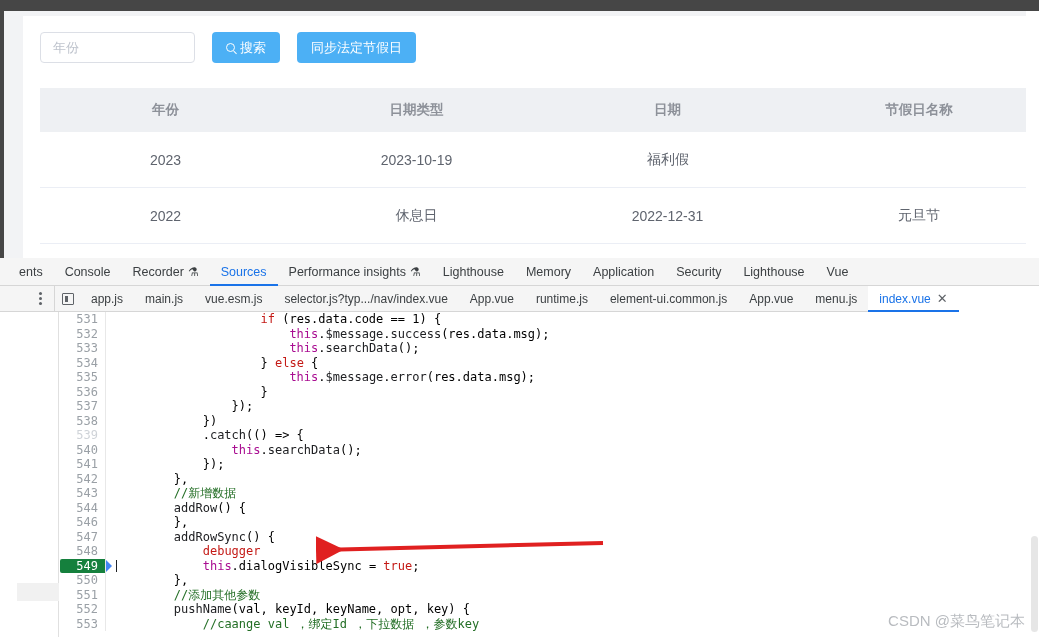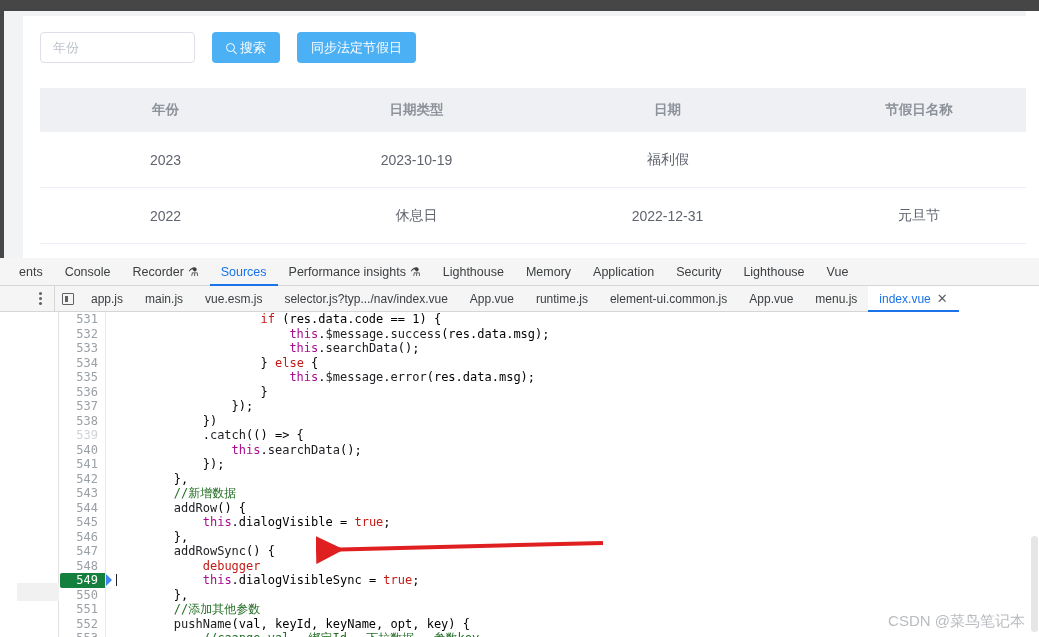--- a/index.html
+++ b/index.html
@@ -347,21 +347,20 @@
           <div class="code-line"><div class="gutter">535</div><div class="line-content">                        <span class="kw">this</span>.<span class="pl">$message</span>.<span class="pl">error</span>(res.data.msg);</div></div>
           <div class="code-line"><div class="gutter">536</div><div class="line-content">                    }</div></div>
           <div class="code-line"><div class="gutter">537</div><div class="line-content">                });</div></div>
           <div class="code-line"><div class="gutter">538</div><div class="line-content">            })</div></div>
           <div class="code-line dim"><div class="gutter">539</div><div class="line-content">            .<span class="pl">catch</span>(() =&gt; {</div></div>
           <div class="code-line"><div class="gutter">540</div><div class="line-content">                <span class="kw">this</span>.<span class="pl">searchData</span>();</div></div>
           <div class="code-line"><div class="gutter">541</div><div class="line-content">            });</div></div>
           <div class="code-line"><div class="gutter">542</div><div class="line-content">        },</div></div>
           <div class="code-line"><div class="gutter">543</div><div class="line-content">        <span class="cm">//新增数据</span></div></div>
           <div class="code-line"><div class="gutter">544</div><div class="line-content">        <span class="pl">addRow</span>() {</div></div>
-          <div class="code-line"><div class="gutter">545</div><div class="line-content">            <span class="kw">this</span>.dialogVisible = <span class="k">true</span>;</div></div>
           <div class="code-line"><div class="gutter">546</div><div class="line-content">        },</div></div>
           <div class="code-line"><div class="gutter">547</div><div class="line-content">        <span class="pl">addRowSync</span>() {</div></div>
           <div class="code-line"><div class="gutter">548</div><div class="line-content">            <span class="k">debugger</span></div></div>
           <div class="code-line bp"><div class="gutter">549</div><div class="line-content">            <span class="kw">this</span>.dialogVisibleSync = <span class="k">true</span>;<span class="caret"></span></div></div>
           <div class="code-line"><div class="gutter">550</div><div class="line-content">        },</div></div>
           <div class="code-line"><div class="gutter">551</div><div class="line-content">        <span class="cm">//添加其他参数</span></div></div>
           <div class="code-line"><div class="gutter">552</div><div class="line-content">        <span class="pl">pushName</span>(val, keyId, keyName, opt, key) {</div></div>
           <div class="code-line"><div class="gutter">553</div><div class="line-content">            <span class="cm">//caange val ，绑定Id ，下拉数据 ，参数key</span></div></div>
         </div>
 

